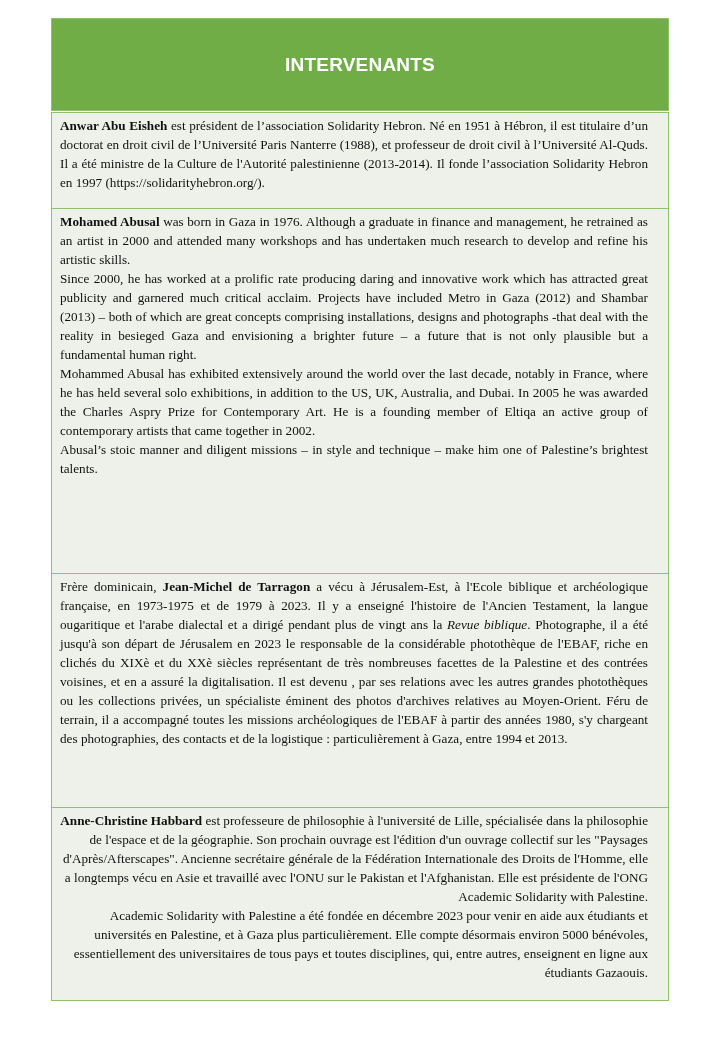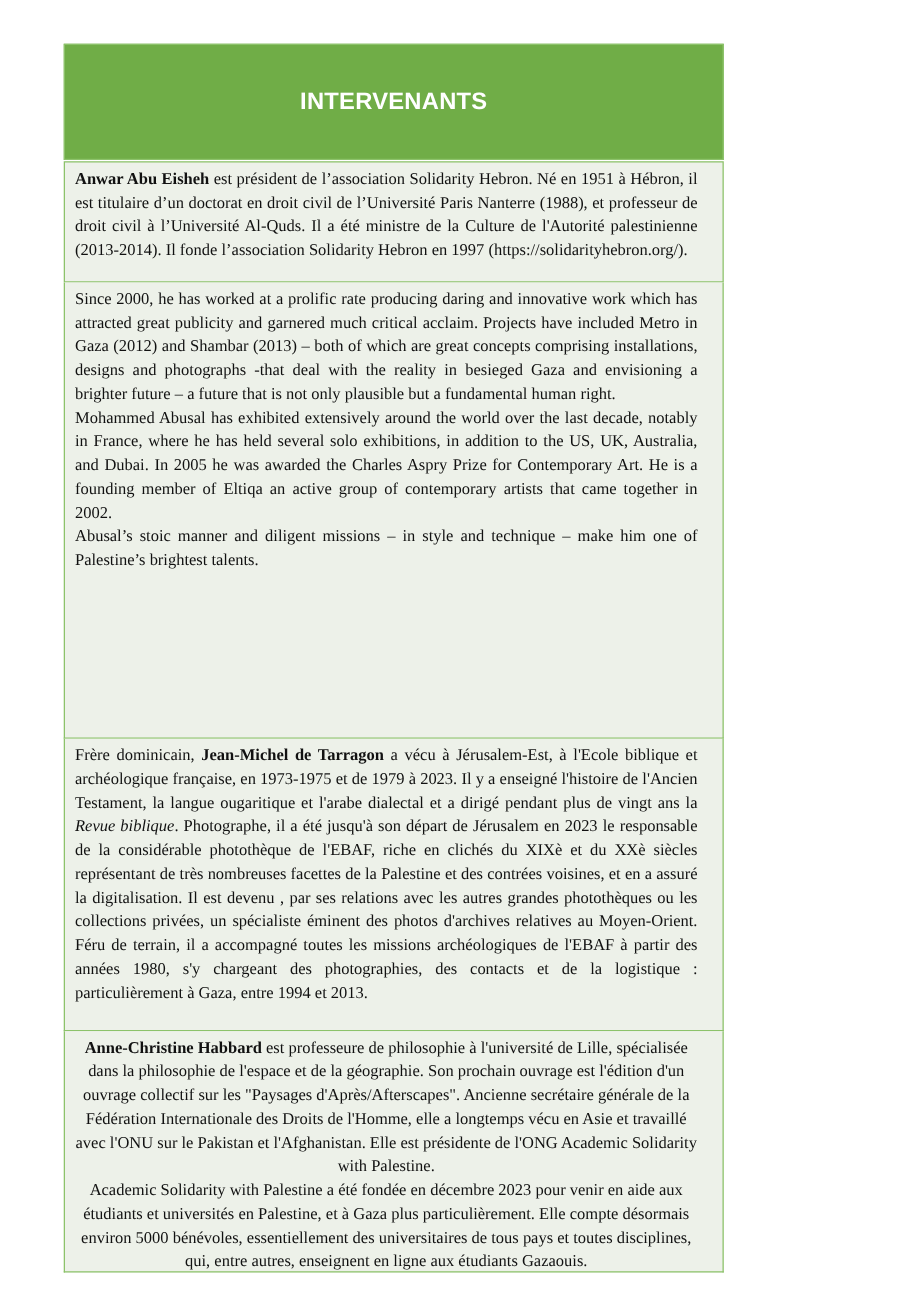--- a/index.html
+++ b/index.html
@@ -1,46 +1,47 @@
 <!DOCTYPE html>
 <html><head>
   <meta charset="utf-8">
   <style>
     html, body { margin: 0; padding: 0; background: #ffffff; }
     body { width: 720px; height: 1040px; position: relative; overflow: hidden;
            font-family: "Liberation Sans", sans-serif; color: #111; }
-    .table { position: absolute; left: 51px; top: 35px; width: 528px; }
+    .table { position: absolute; left: 51px; top: 18px; width: 618px; }
     .header { background: #70ad47; height: 93px; display: flex; align-items: center; justify-content: center;
               border: 1px solid #8cc26a; box-sizing: border-box; }
     .header h1 { margin: 0; color: #fff; font-family: "Liberation Sans", sans-serif; font-weight: bold;
                  font-size: 19px; letter-spacing: 0.2px; }
     .row { background: #edf1e9; border: 1.5px solid #8cc26a; border-top: none; box-sizing: border-box;
            padding: 3px 20px 0 8px; font-family: Liberation Serif, serif; font-size: 13.2px; line-height: 19px; }
     .row.first { border-top: 1.5px solid #8cc26a; margin-top: 1px; }
     .row p { margin: 0; text-align: justify; }
-    .row.left p { text-align: center; }
+    .row.left p { text-align: right; }
     .row b { font-weight: bold; }
     .r1 { height: 97px; }
     .r2 { height: 365px; }
     .r3 { height: 234px; }
     .r4 { height: 193px; }
   </style>
 </head>
 <body>
 
 <div class="table">
   <div class="header">
     <h1>INTERVENANTS</h1>
   </div>
 
   <div class="row first r1">
     <p><b>Anwar Abu Eisheh</b><span> est président de l’association Solidarity Hebron. Né en 1951 à Hébron, il est titulaire d’un doctorat en droit civil de l’Université Paris Nanterre (1988), et professeur de droit civil à l’Université Al-Quds. Il a été ministre de la Culture de l'Autorité palestinienne (2013-2014). Il fonde l’association Solidarity Hebron en 1997 (https://solidarityhebron.org/).</span></p>
   </div>
 
   <div class="row r2">
+    <p><b>Mohamed Abusal</b><span> was born in Gaza in 1976. Although a graduate in finance and management, he retrained as an artist in 2000 and attended many workshops and has undertaken much research to develop and refine his artistic skills.</span></p>
     <p>Since 2000, he has worked at a prolific rate producing daring and innovative work which has attracted great publicity and garnered much critical acclaim. Projects have included Metro in Gaza (2012) and Shambar (2013) – both of which are great concepts comprising installations, designs and photographs -that deal with the reality in besieged Gaza and envisioning a brighter future – a future that is not only plausible but a fundamental human right.</p>
     <p>Mohammed Abusal has exhibited extensively around the world over the last decade, notably in France, where he has held several solo exhibitions, in addition to the US, UK, Australia, and Dubai. In 2005 he was awarded the Charles Aspry Prize for Contemporary Art. He is a founding member of Eltiqa an active group of contemporary artists that came together in 2002.</p>
     <p>Abusal’s stoic manner and diligent missions – in style and technique – make him one of Palestine’s brightest talents.</p>
   </div>
 
   <div class="row r3">
     <p><span>Frère dominicain, </span><b>Jean-Michel de Tarragon</b><span> a vécu à Jérusalem-Est, à l'Ecole biblique et archéologique française, en 1973-1975 et de 1979 à 2023. Il y a enseigné l'histoire de l'Ancien Testament, la langue ougaritique et l'arabe dialectal et a dirigé pendant plus de vingt ans  la </span><i>Revue biblique</i><span>. Photographe, il a été jusqu'à son départ de Jérusalem en 2023 le responsable de la considérable photothèque de l'EBAF, riche en clichés du XIXè et du XXè siècles représentant de très nombreuses facettes de la Palestine et des contrées voisines,  et en a assuré la digitalisation. Il est devenu , par ses relations avec les autres grandes photothèques ou les collections privées, un spécialiste éminent des photos d'archives relatives au Moyen-Orient. Féru de terrain, il a accompagné toutes les missions archéologiques de l'EBAF à partir des années 1980, s'y chargeant des photographies, des contacts et de la logistique : particulièrement à Gaza, entre 1994 et 2013.</span></p>
   </div>
 
   <div class="row left r4">

